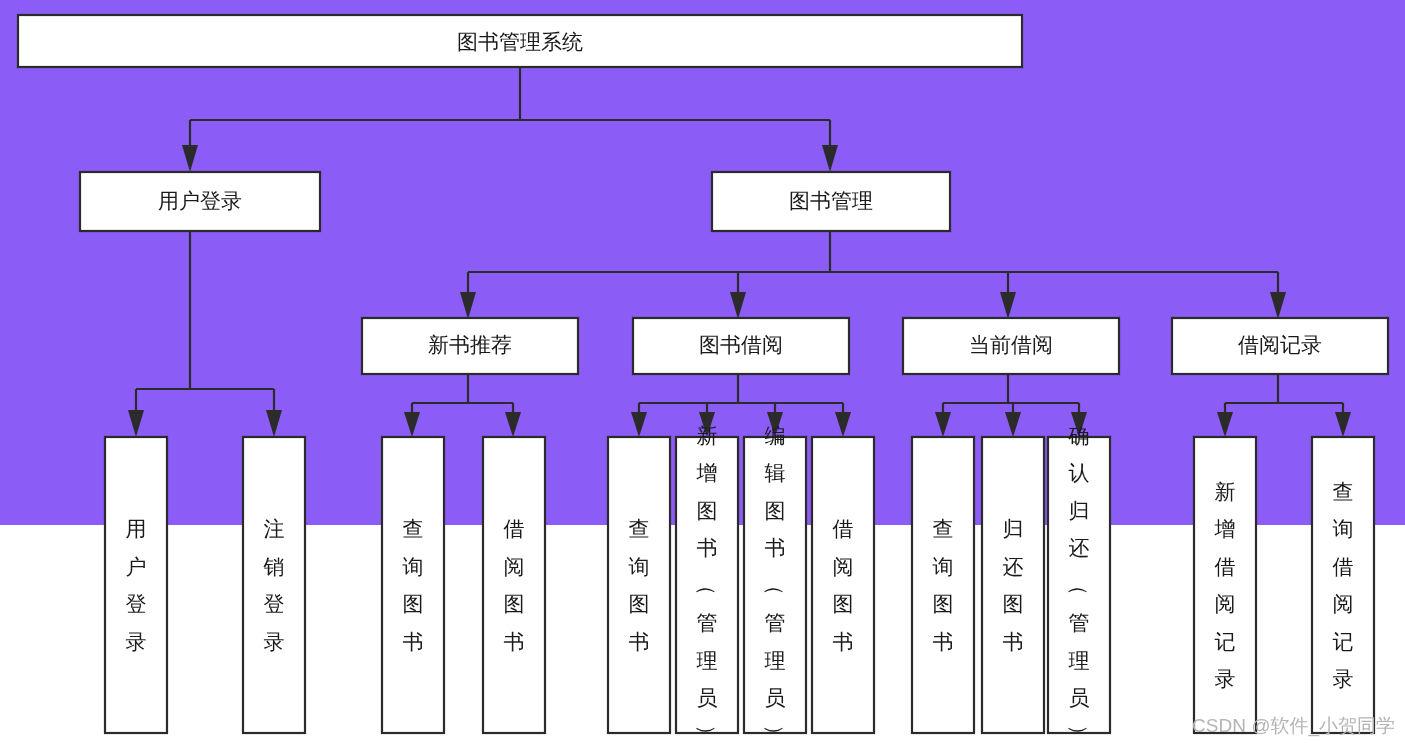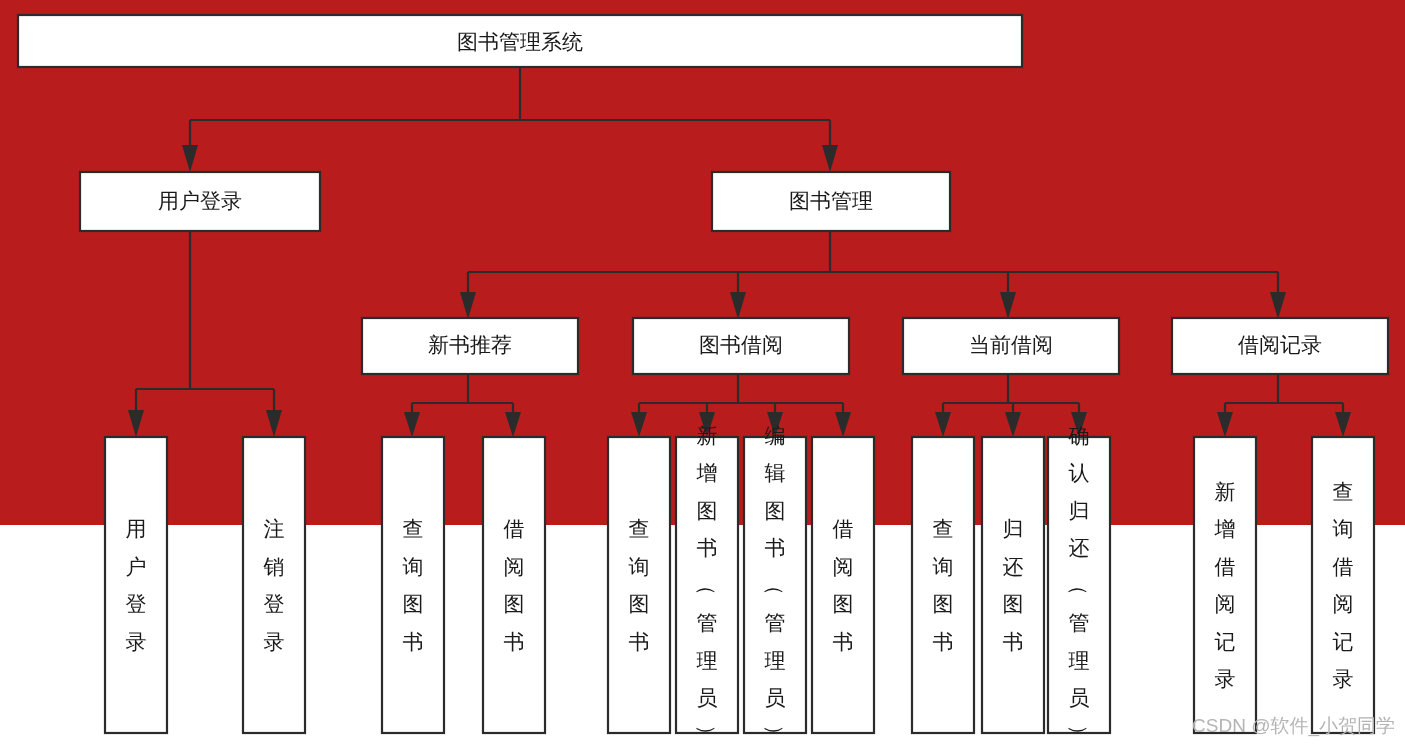--- a/index.html
+++ b/index.html
@@ -11,21 +11,21 @@
     width: 1405px;
     height: 747px;
     font-family: "Liberation Sans", "DejaVu Sans", sans-serif;
     overflow: hidden;
     position: relative;
   }
   #diagram-root {
     position: relative;
     width: 1405px;
     height: 525px;
-    background: #b91c1c;
+    background: #8b5cf6;
   }
   svg.diagram-svg {
     position: absolute;
     left: 0;
     top: 0;
     width: 1405px;
     height: 747px;
   }
   .node-box {
     fill: #ffffff;

